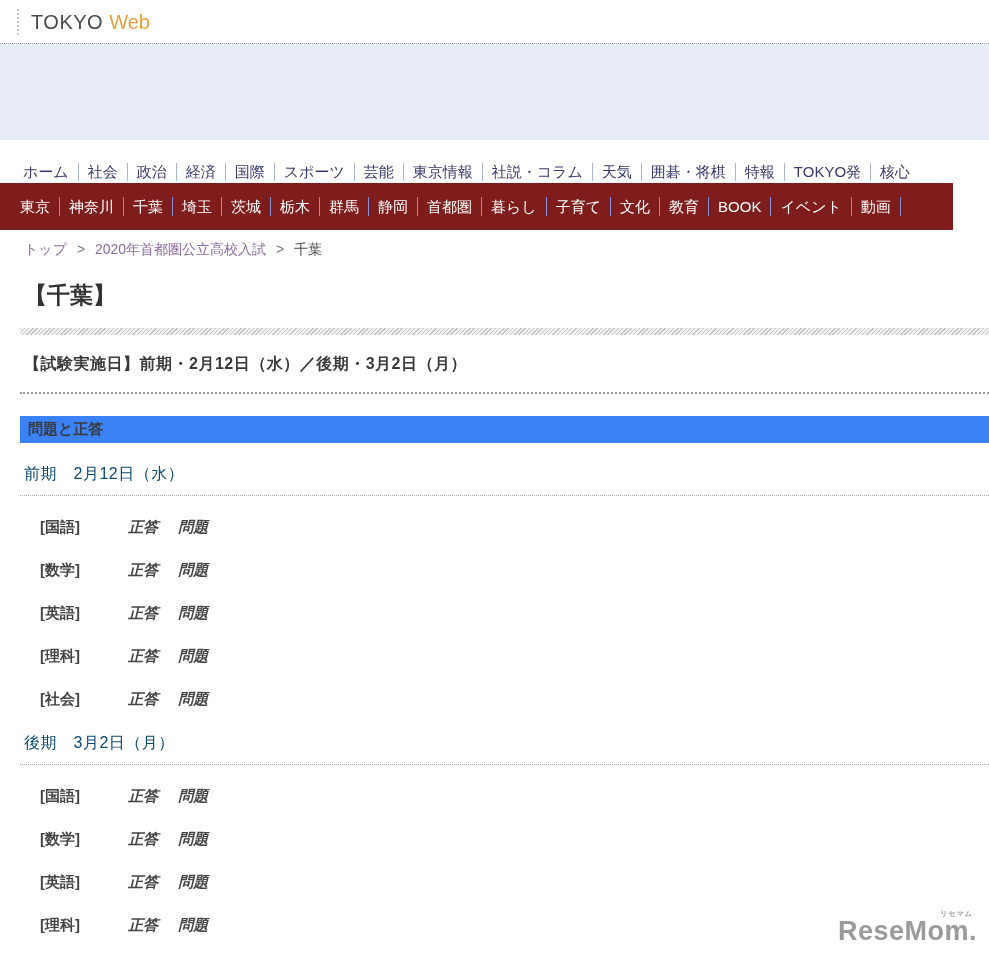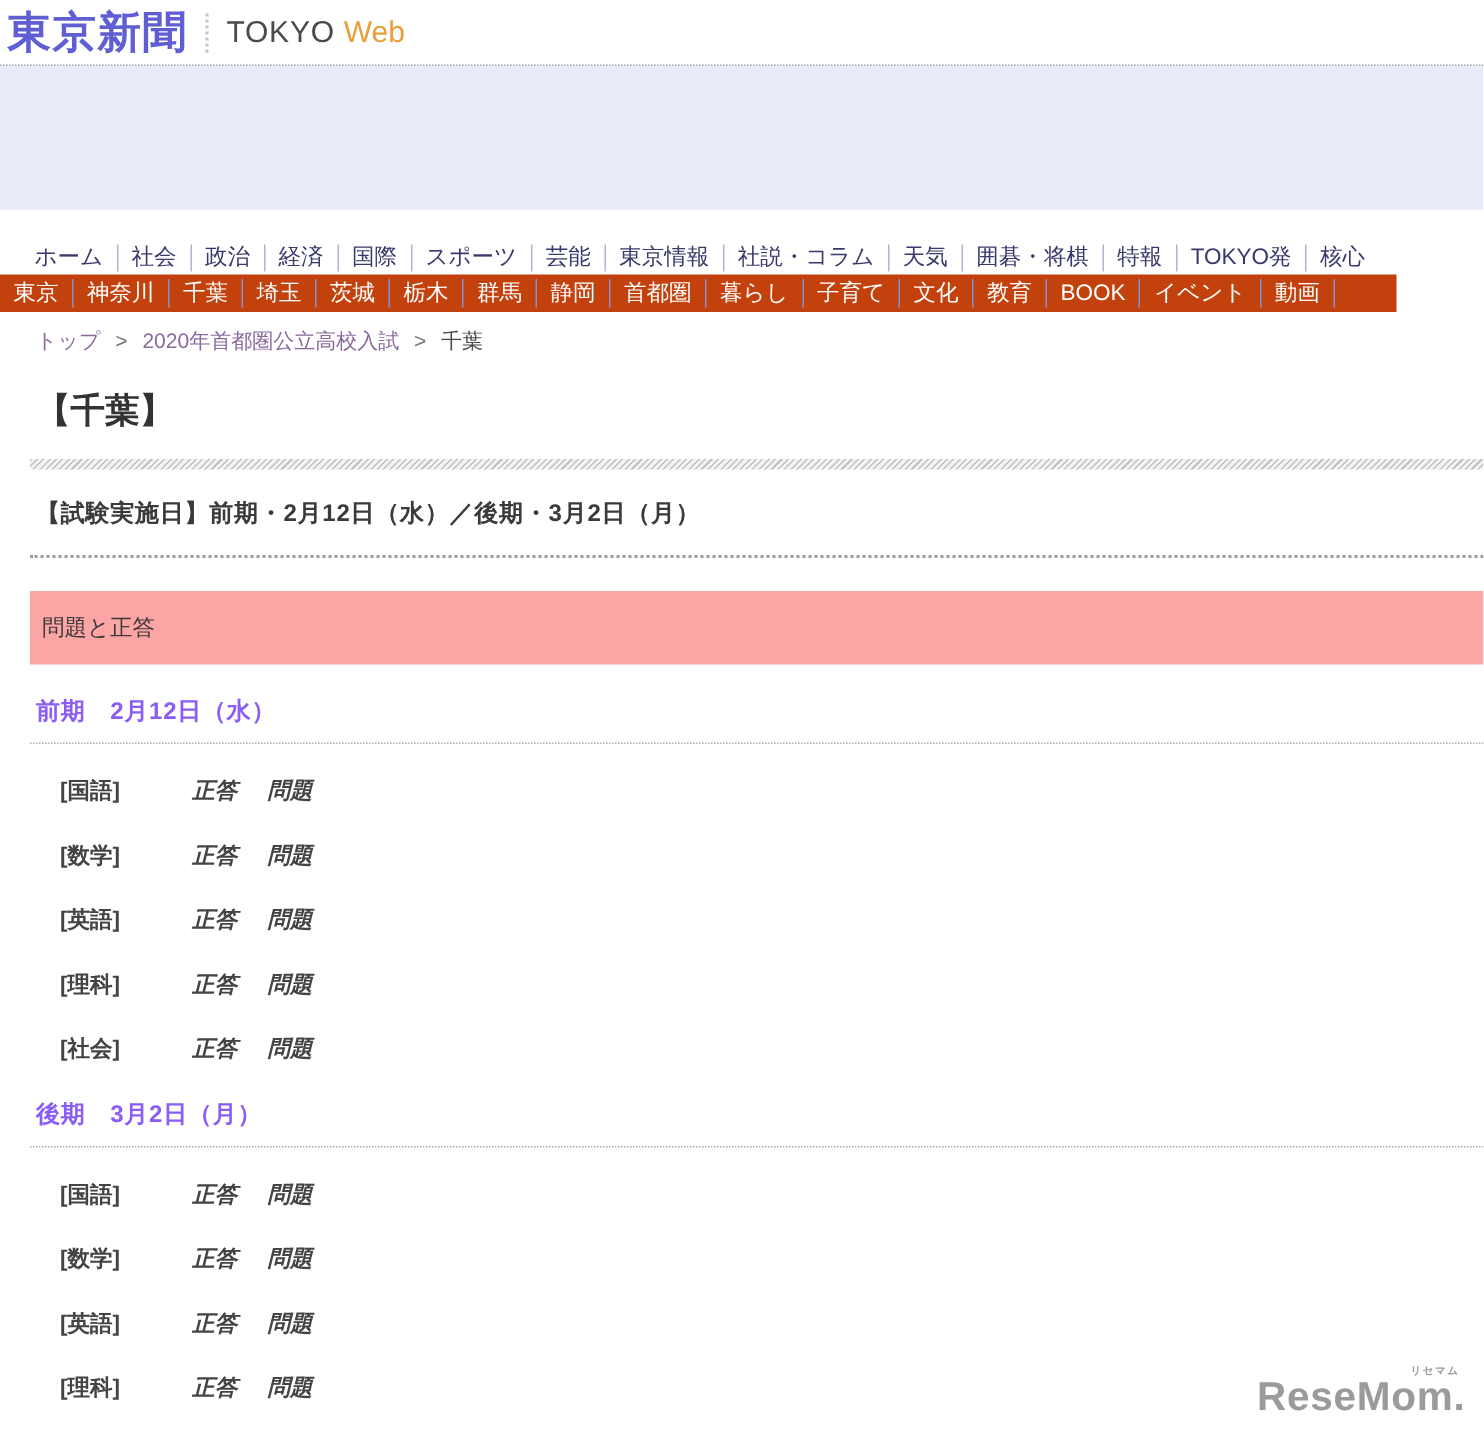--- a/index.html
+++ b/index.html
@@ -33,23 +33,23 @@
     display:flex;flex-wrap:nowrap;align-items:center;height:23px;
   }
   .nav-primary li{
     padding:0 9px;font-size:15px;color:#39396b;
     border-right:1px solid #aab6d8;white-space:nowrap;cursor:pointer;
     line-height:18px;
   }
   .nav-primary li:last-child{border-right:none;}
   
   .nav-secondary{
-    margin:0;padding:0;list-style:none;
+    margin:0;padding:11px;list-style:none;
     display:inline-flex;align-items:center;
-    background:#c2410c;height:25px;width:931px;
+    background:#7f1d1d;height:25px;width:931px;
   }
   .nav-secondary li{
     padding:0 9px;font-size:15px;color:#ffffff;
     border-right:1px solid #8890d8;white-space:nowrap;cursor:pointer;
     line-height:19px;
   }
   
   .breadcrumb{margin:11px 16px 0 24px;font-size:14px;color:#666;}
   .breadcrumb .crumb-link{color:#8a6a9e;cursor:pointer;}
   .breadcrumb .sep{margin:0 6px;color:#777;}
@@ -62,25 +62,25 @@
     margin:17px 0 0 20px;height:7px;
     background:repeating-linear-gradient(135deg,#c3c3c3 0 1px,#f2f2f2 1px 3px);
   }
   .exam-date-heading{
     margin:19px 0 0 24px;font-size:16px;font-weight:bold;color:#3a3a3a;
     letter-spacing:0.5px;
   }
   .dotted{margin:17px 0 0 20px;border-top:2px dotted #9a9a9a;height:0;}
   .dotted.thin{border-top:1px dotted #aaaaaa;}
   .section-header{
-    margin:22px 0 0 20px;background:#fca5a5;
-    padding:15px 8px;font-size:15px;font-weight:normal;color:#3a3a3a;
+    margin:22px 0 0 20px;background:#3b82f6;
+    padding:4px 8px;font-size:15px;font-weight:bold;color:#3a3a3a;
   }
   .period-heading{
-    margin:21px 0 0 24px;font-size:16px;font-weight:bold;color:#8b5cf6;
+    margin:21px 0 0 24px;font-size:16px;font-weight:normal;color:#0c4a6e;
     letter-spacing:0.5px;
   }
   .dotted.under-period{margin-top:10px;}
   .subject-list{margin:22px 0 0 40px;padding:0;list-style:none;}
   .subject-list li{
     height:16px;margin-bottom:27px;
     font-size:15px;font-weight:bold;color:#444444;
   }
   .subject-list .subj{display:inline-block;min-width:58px;}
   .subject-list .lnk{margin-left:26px;cursor:pointer;font-style:italic;}
@@ -98,21 +98,20 @@
     letter-spacing:1px;
   }
 </style>
 </head>
 <body>
 
 
 
 
 <div class="site-header">
-  <div class="logo">東京新聞</div>
   <div class="site-sub">
     <span class="tokyo">TOKYO</span>
     <span class="web">Web</span>
   </div>
 </div>
 
 
 <div class="ad-banner"></div>
 
 

